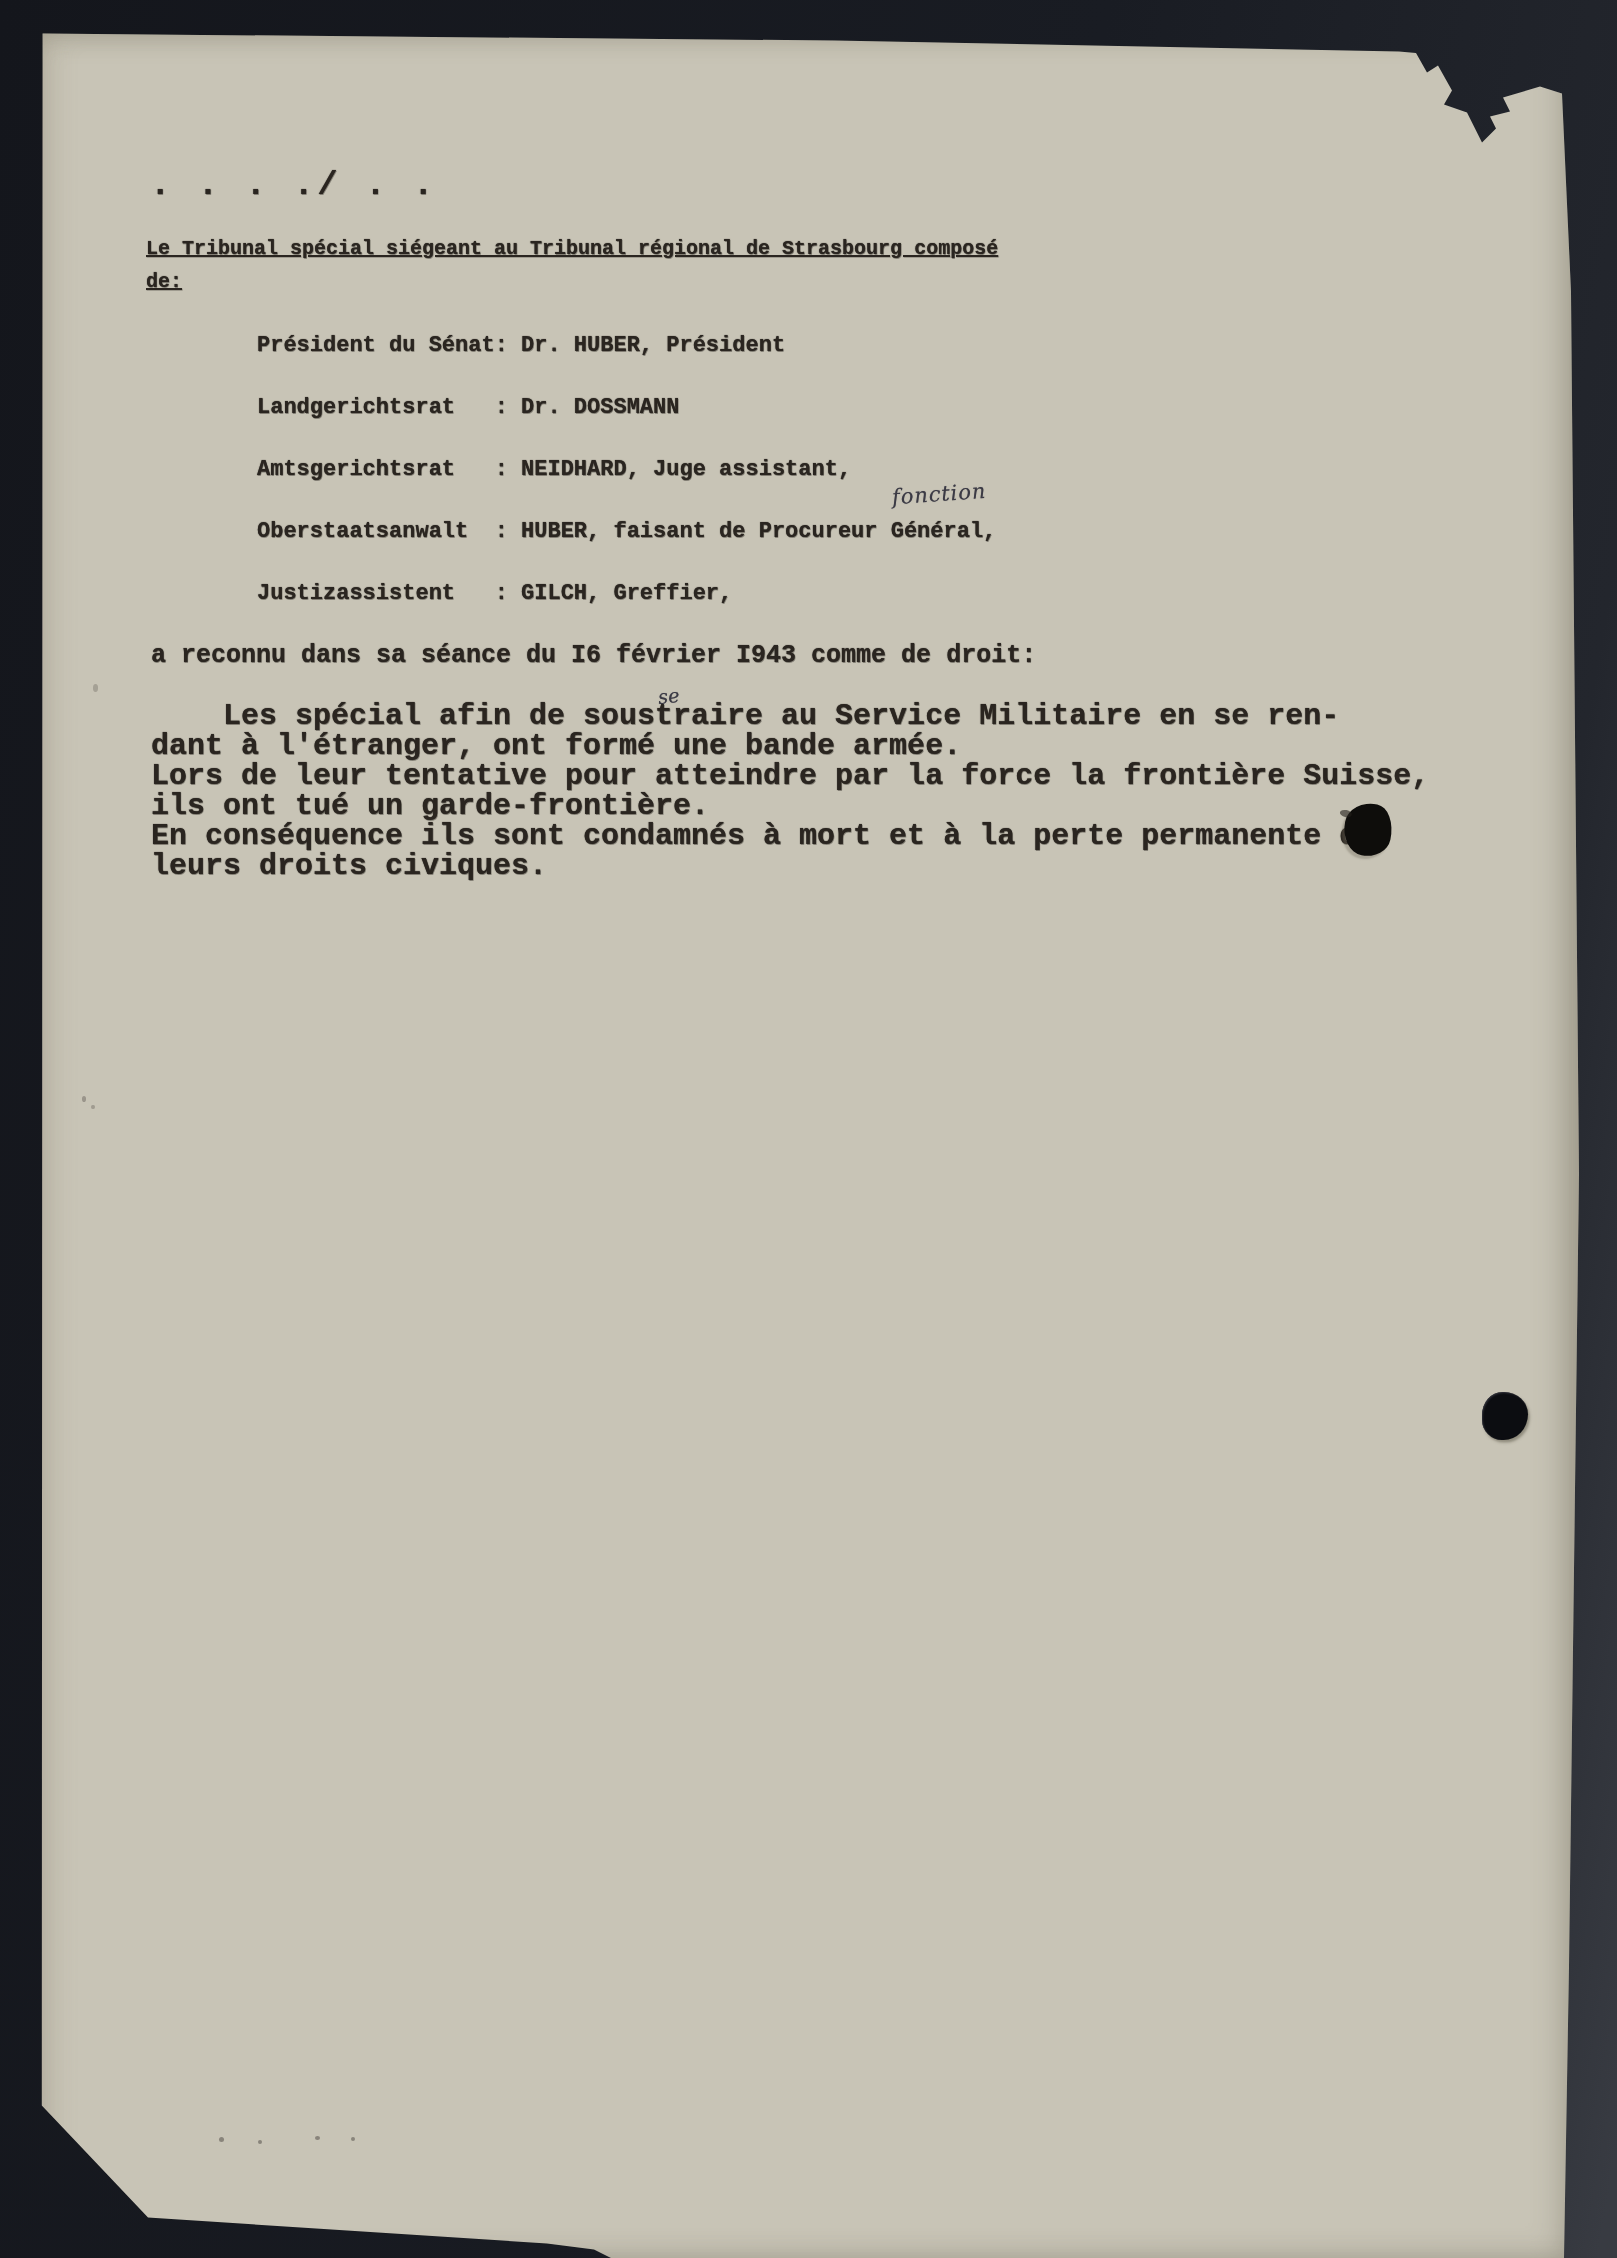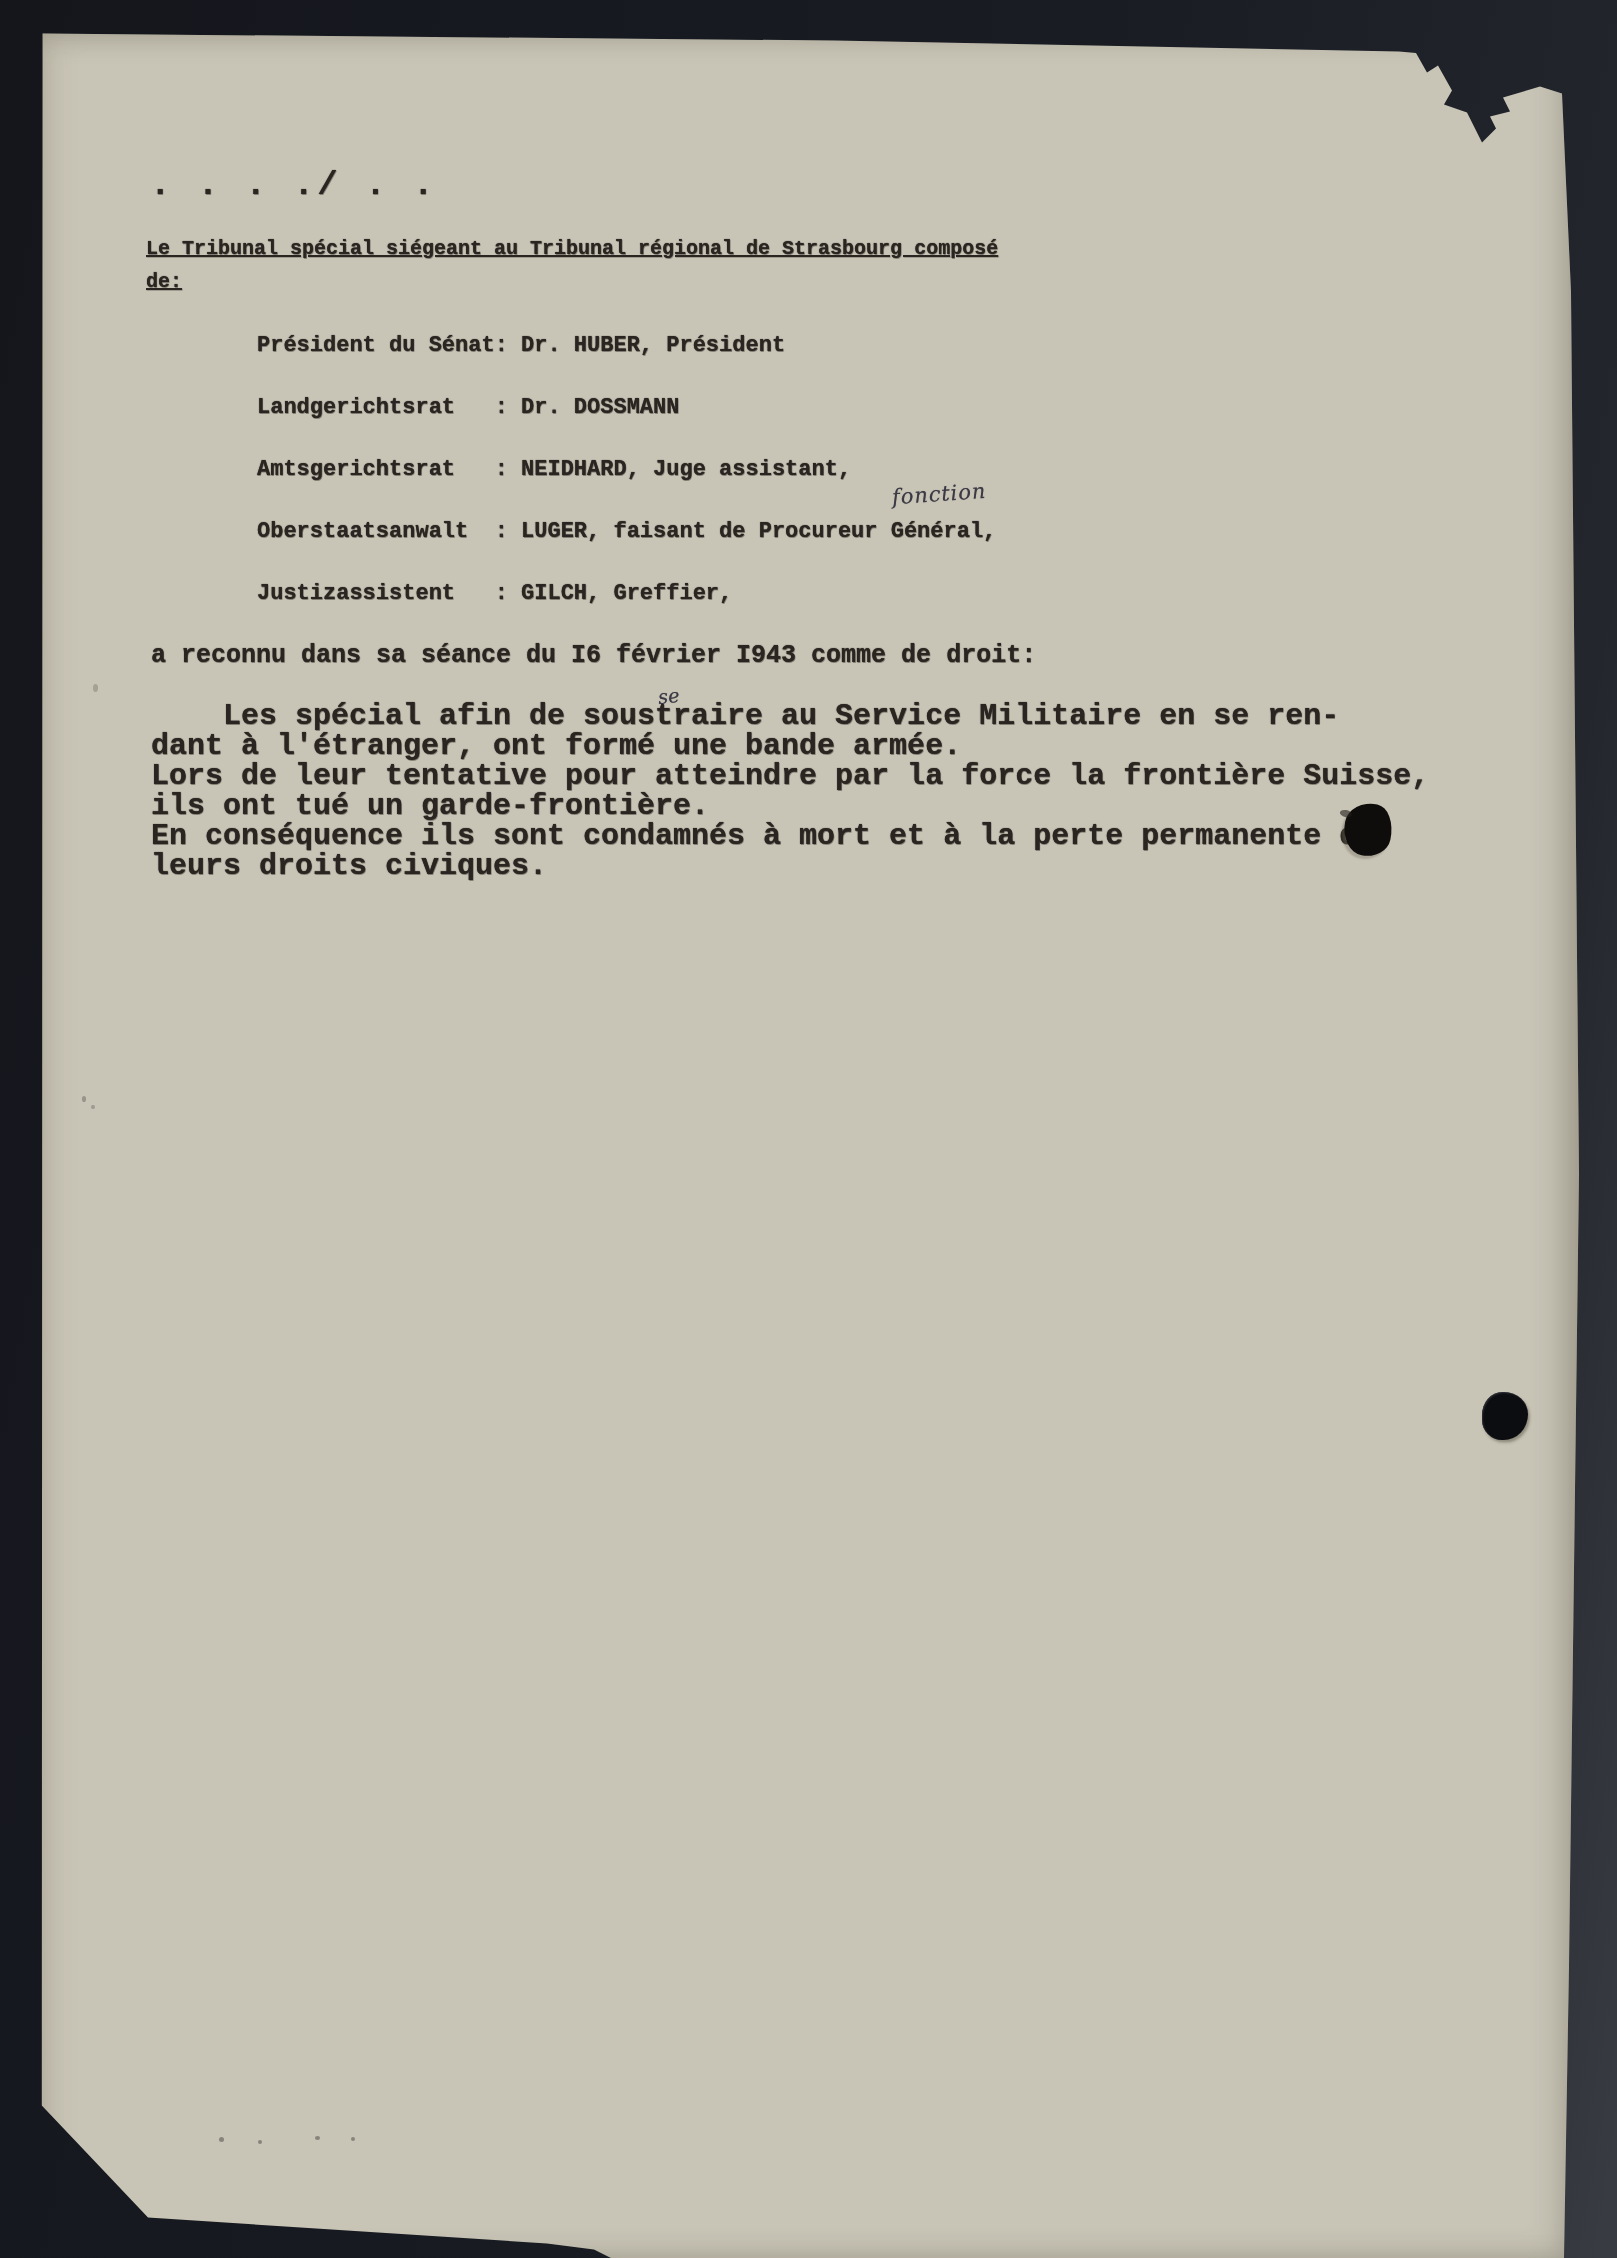--- a/index.html
+++ b/index.html
@@ -145,21 +145,21 @@
 
     <div class="intro">
       <div class="typed line">Le Tribunal spécial siégeant au Tribunal régional de Strasbourg composé</div>
       <div class="typed line">de:</div>
     </div>
 
     <div class="officials">
       <div class="typed oline">Président du Sénat: Dr. HUBER, Président</div>
       <div class="typed oline">Landgerichtsrat   : Dr. DOSSMANN</div>
       <div class="typed oline">Amtsgerichtsrat   : NEIDHARD, Juge assistant,</div>
-      <div class="typed oline">Oberstaatsanwalt  : LUGER, faisant de Procureur Général,</div>
+      <div class="typed oline">Oberstaatsanwalt  : HUBER, faisant de Procureur Général,</div>
       <div class="typed oline">Justizassistent   : GILCH, Greffier,</div>
     </div>
 
     <div class="typed seance">a reconnu dans sa séance du I6 février I943 comme de droit:</div>
 
     <div class="verdict">
       <div class="typed vline">    Les spécial afin de soustraire au Service Militaire en se ren-</div>
       <div class="typed vline">dant à l'étranger, ont formé une bande armée.</div>
       <div class="typed vline">Lors de leur tentative pour atteindre par la force la frontière Suisse,</div>
       <div class="typed vline">ils ont tué un garde-frontière.</div>

